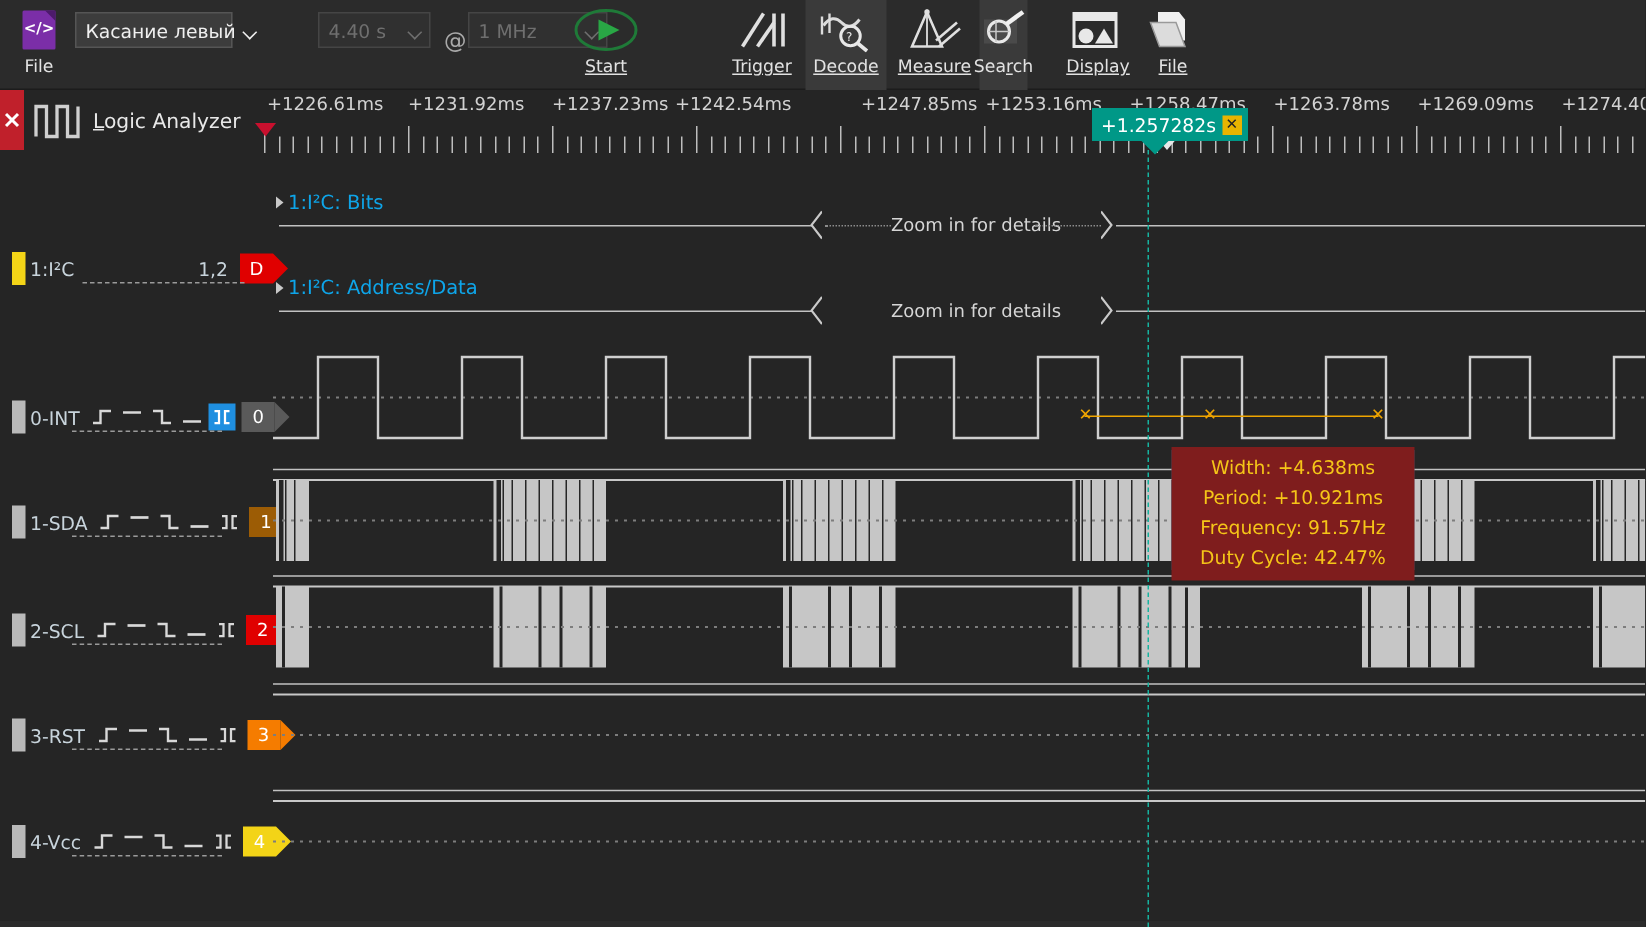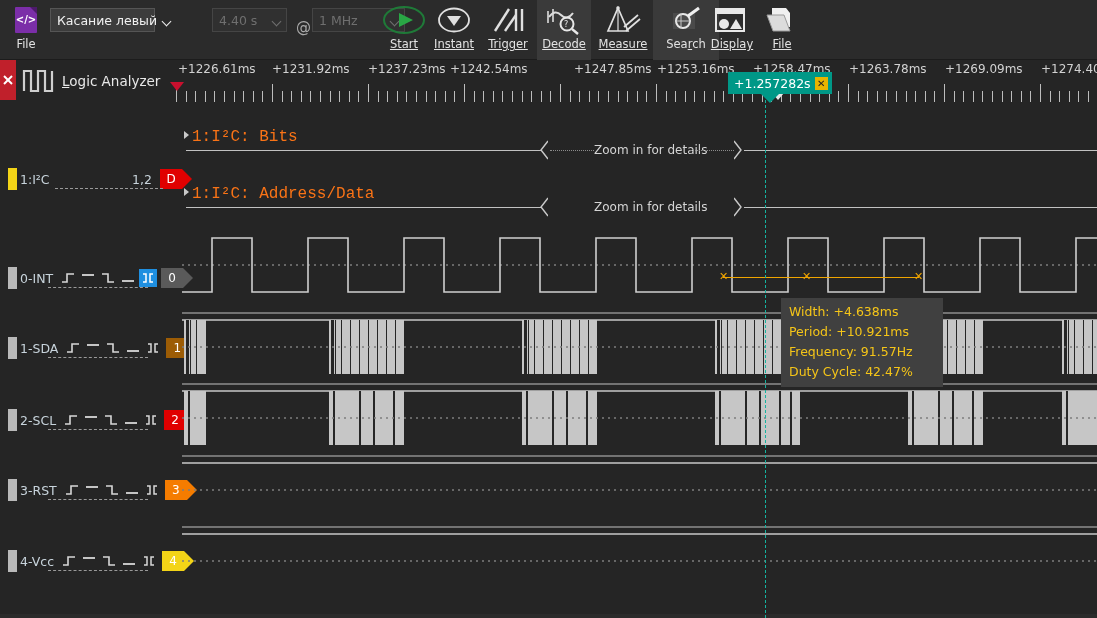--- a/index.html
+++ b/index.html
@@ -168,21 +168,21 @@
   .grouprow .chans {
     font-size: 12.5px; color: #c8d4dc; margin-left: auto; margin-right: 4px;
   }
 
   
   .wavearea {
     position: absolute; left: 182px; top: 100px; width: 915px; height: 518px;
     overflow: hidden;
   }
   .dec-label {
-    position: absolute; font-size: 16px; color: #f97316; white-space: nowrap; font-family: Liberation Mono, monospace;
+    position: absolute; font-size: 13px; color: #0ea5e9; white-space: nowrap;
   }
   .dec-tri {
     position: absolute; width: 0; height: 0;
     border-top: 4px solid transparent; border-bottom: 4px solid transparent;
     border-left: 5px solid #c9c9c9;
   }
   .dec-bar { position: absolute; height: 0; border-top: 1px solid #c2c2c2; }
   .dec-chevL, .dec-chevR {
     position: absolute; width: 8px; height: 20px;
   }
@@ -195,23 +195,23 @@
 
   
   .measline {
     position: absolute; height: 0; border-top: 1.2px solid #f0a500; z-index: 11;
   }
   .measx {
     position: absolute; color: #f0a500; font-size: 11px; line-height: 8px;
     z-index: 11;
   }
   .tooltip {
-    position: absolute; background: #404040; z-index: 30;
+    position: absolute; background: #7f1d1d; z-index: 30;
     padding: 4px 8px 5px 8px;
-    display: flex; flex-direction: column; align-items: flex-start;
+    display: flex; flex-direction: column; align-items: center;
   }
   .tooltip div { font-size: 12.5px; color: #f5c518; line-height: 20px; white-space: nowrap; }
   .selrect { position: absolute; background: rgba(58,150,220,0.45); z-index: 10; }
 
   .scroll-h {
     position: absolute; left: 0; bottom: 0; width: 1097px; height: 4px;
     background: #2b2b2b;
   }
 </style>
 </head>
@@ -249,29 +249,20 @@
     <div class="tb-item" style="left:382px;width:44px;">
       <div class="tb-icon">
         <svg class="svgi" width="44" height="30" viewBox="0 0 44 30">
           <ellipse cx="22" cy="15" rx="20" ry="13" fill="none" stroke="#1f7a38" stroke-width="2"></ellipse>
           <polygon points="17,8 31,15 17,22" fill="#29a745"></polygon>
         </svg>
       </div>
       <div class="tb-label"><u>Start</u></div>
     </div>
 
-    <div class="tb-item" style="left:429px;width:50px;">
-      <div class="tb-icon">
-        <svg class="svgi" width="36" height="30" viewBox="0 0 36 30">
-          <ellipse cx="18" cy="15" rx="15" ry="11.5" fill="none" stroke="#e0e0e0" stroke-width="1.8"></ellipse>
-          <polygon points="11,11 25,11 18,21" fill="#e0e0e0"></polygon>
-        </svg>
-      </div>
-      <div class="tb-label"><u>Instant</u></div>
-    </div>
 
     <div class="tb-item" style="left:483px;width:50px;">
       <div class="tb-icon">
         <svg class="svgi" width="34" height="30" viewBox="0 0 34 30">
           <g stroke="#e0e0e0" stroke-width="2.4" fill="none">
             <line x1="4" y1="26" x2="18" y2="4"></line>
             <line x1="14" y1="26" x2="25" y2="10"></line>
             <line x1="25" y1="4" x2="25" y2="26"></line>
             <line x1="31" y1="4" x2="31" y2="26"></line>
           </g>
@@ -301,21 +292,21 @@
           <g stroke="#e0e0e0" stroke-width="1.7" fill="none">
             <line x1="20" y1="22" x2="34" y2="10"></line>
             <line x1="22" y1="26" x2="36" y2="14"></line>
           </g>
           <circle cx="14" cy="3" r="1.8" fill="#e0e0e0"></circle>
         </svg>
       </div>
       <div class="tb-label"><u>Measure</u></div>
     </div>
 
-    <div class="tb-item active" style="left:653px;width:66px;">
+    <div class="tb-item active" style="left:653px;width:32px;">
       <div class="tb-icon">
         <svg class="svgi" width="38" height="30" viewBox="0 0 38 30">
           <rect x="6" y="8" width="22" height="16" fill="#4a4a4a"></rect>
           <circle cx="16" cy="16" r="7" fill="none" stroke="#e8e8e8" stroke-width="2"></circle>
           <line x1="14" y1="9" x2="14" y2="23" stroke="#c8c8c8" stroke-width="1"></line>
           <line x1="9" y1="16" x2="23" y2="16" stroke="#c8c8c8" stroke-width="1"></line>
           <line x1="21" y1="11" x2="32" y2="3" stroke="#f0f0f0" stroke-width="3"></line>
         </svg>
       </div>
       <div class="tb-label">Sea<u>r</u>ch</div>

